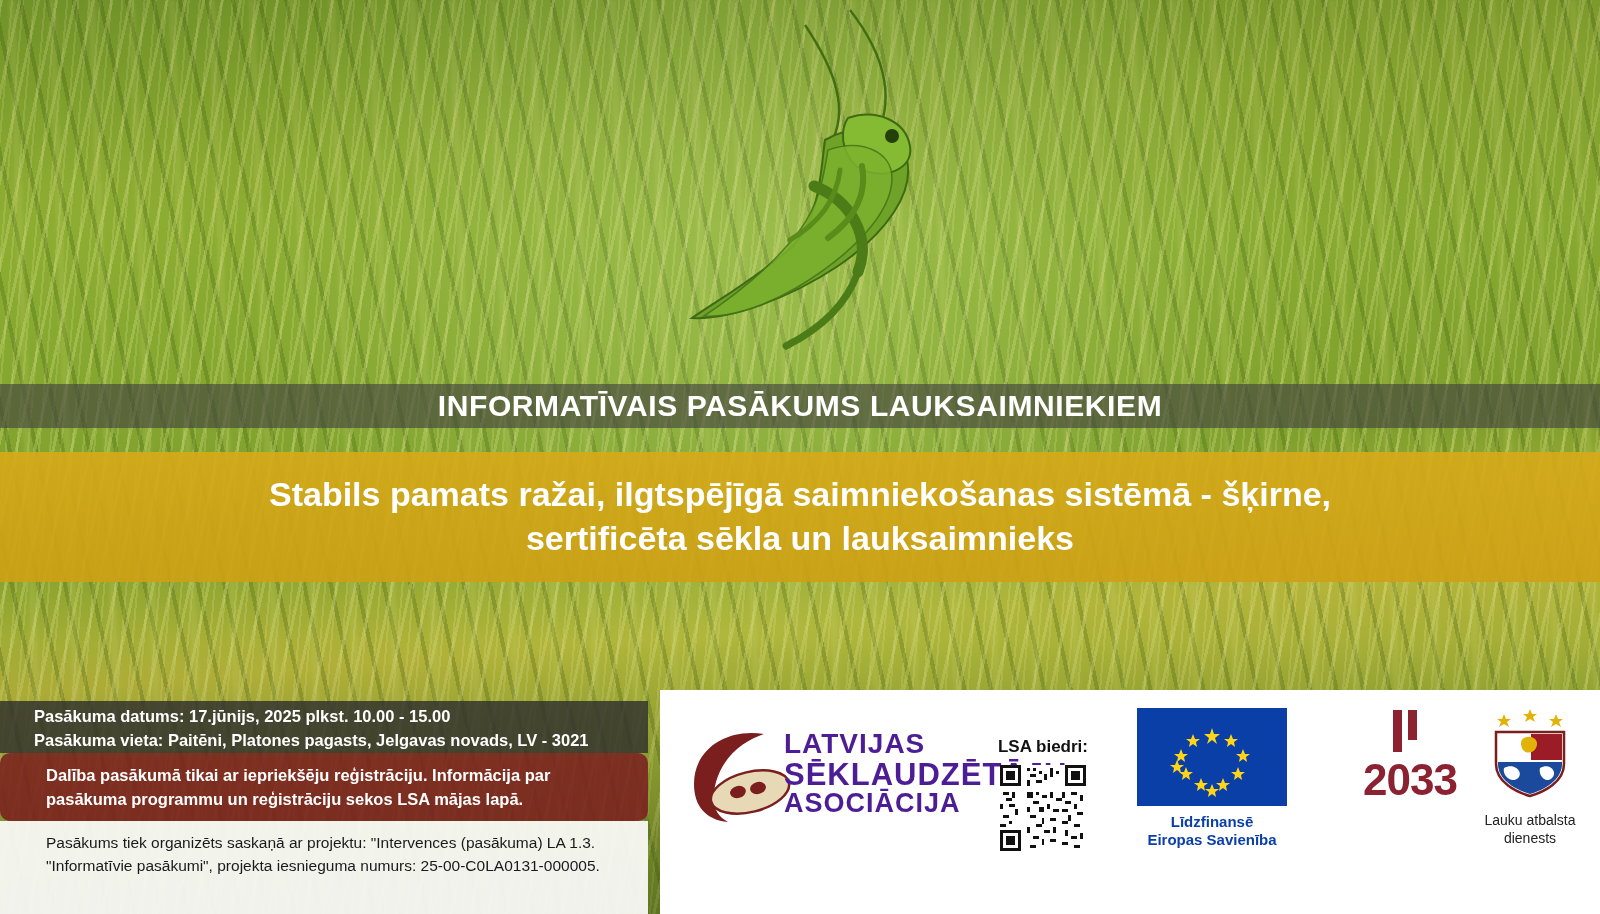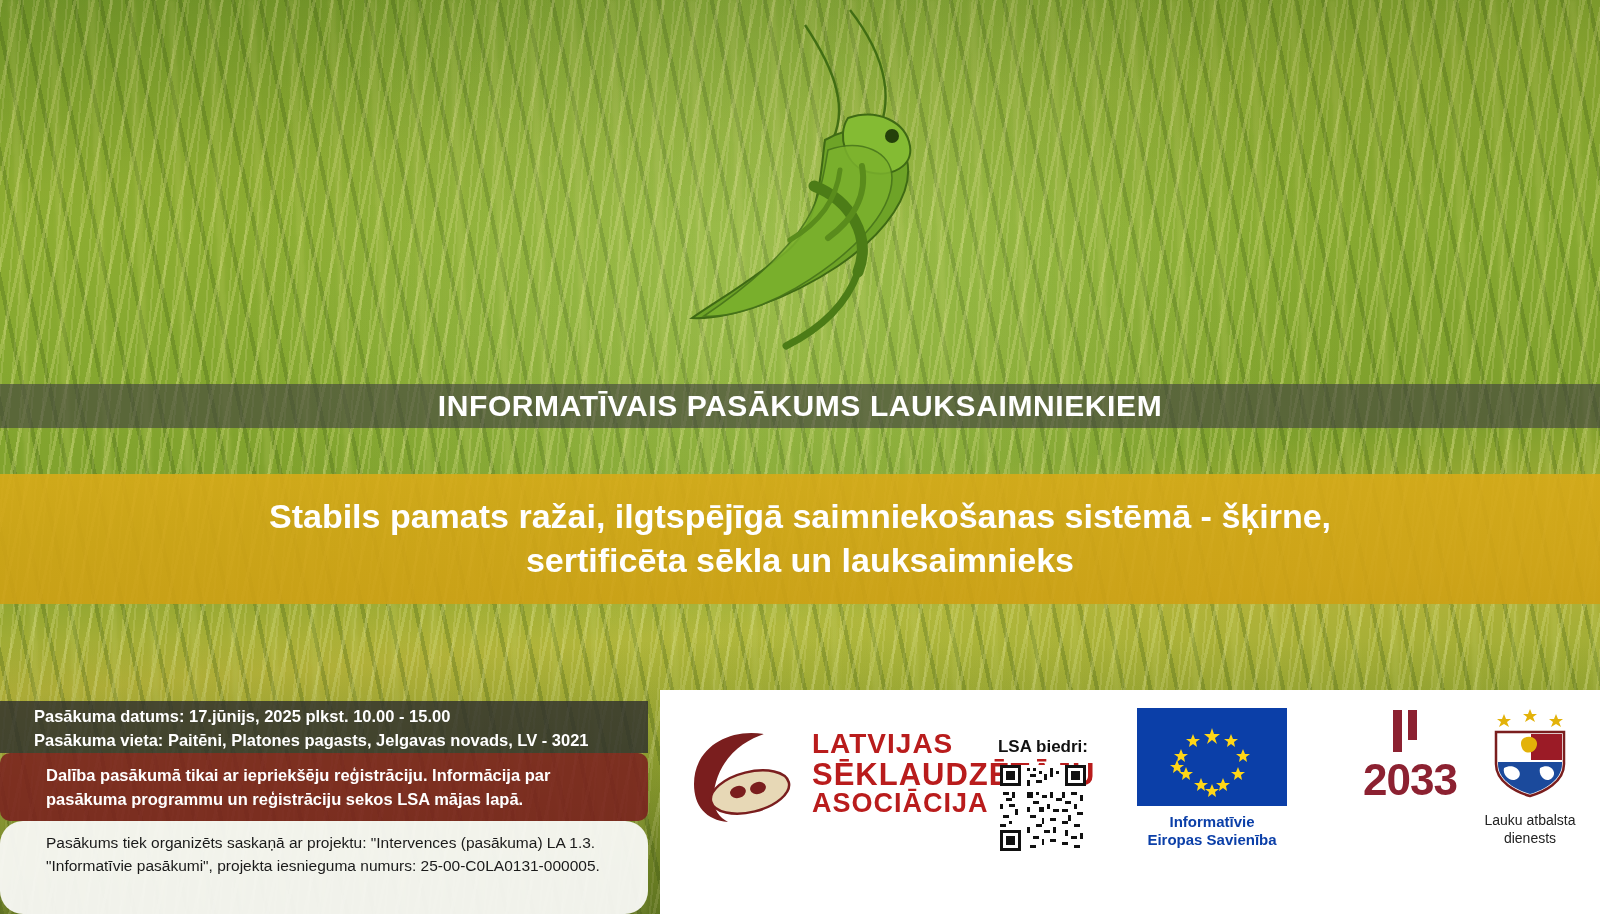--- a/index.html
+++ b/index.html
@@ -83,21 +83,20 @@
   .band-sub {
     position: absolute;
     left: 0;
     top: 452px;
     width: 1600px;
     height: 130px;
     background: linear-gradient(to bottom, rgba(216,170,24,0.90), rgba(206,160,20,0.90));
     display: flex;
     align-items: center;
     justify-content: center;
-    margin-top: 22px;
   }
   .band-sub .txt {
     color: #ffffff;
     font-size: 34px;
     font-weight: bold;
     line-height: 1.28;
     text-align: center;
     max-width: 1180px;
   }
 
@@ -136,21 +135,20 @@
     left: 0;
     top: 821px;
     width: 648px;
     height: 93px;
     background: rgba(250,250,248,0.94);
     color: #1a1a1a;
     font-size: 15.5px;
     line-height: 1.5;
     padding: 10px 12px 0 46px;
     box-sizing: border-box;
-    border-radius: 23px;
   }
   .nowrap { white-space: nowrap; }
 
   
   .logobar {
     position: absolute;
     left: 660px;
     top: 690px;
     width: 940px;
     height: 224px;
@@ -160,23 +158,23 @@
   }
   .logo-lsa {
     position: absolute;
     left: 20px;
     top: 28px;
     width: 300px;
     height: 130px;
   }
   .lsa-word {
     position: absolute;
-    left: 132px;
+    left: 104px;
     top: 12px;
-    color: #b91c1c;
+    color: #4c1d95;
     font-weight: bold;
     letter-spacing: 1px;
     line-height: 1.02;
   }
   .lsa-word .l1 { font-size: 28px; }
   .lsa-word .l2 { font-size: 31px; }
   .lsa-word .l3 { font-size: 27px; }
 
   .lsa-members {
     position: absolute;
@@ -416,21 +414,21 @@
             <polygon points="49,59 51,64 56,64 52,67 53,72 49,69 45,72 46,67 42,64 47,64"></polygon>
             <polygon points="101,59 103,64 108,64 104,67 105,72 101,69 97,72 98,67 94,64 99,64"></polygon>
             <polygon points="64,70 66,75 71,75 67,78 68,83 64,80 60,83 61,78 57,75 62,75"></polygon>
             <polygon points="86,70 88,75 93,75 89,78 90,83 86,80 82,83 83,78 79,75 84,75"></polygon>
             <polygon points="75,76 77,81 82,81 78,84 79,89 75,86 71,89 72,84 68,81 73,81"></polygon>
             <polygon points="40,52 42,57 47,57 43,60 44,65 40,62 36,65 37,60 33,57 38,57"></polygon>
           </g>
         </svg>
       </div>
       <div class="eu-caption">
-        <div>Informatīvie</div>
+        <div>Līdzfinansē</div>
         <div>Eiropas Savienība</div>
       </div>
     </div>
 
     <div class="np-logo">
       <svg width="70" height="46" viewBox="0 0 70 46">
         <rect x="18" y="2" width="9" height="42" fill="#8c2131"></rect>
         <rect x="33" y="2" width="9" height="30" fill="#8c2131"></rect>
       </svg>
       <div class="np-year">2033</div>

